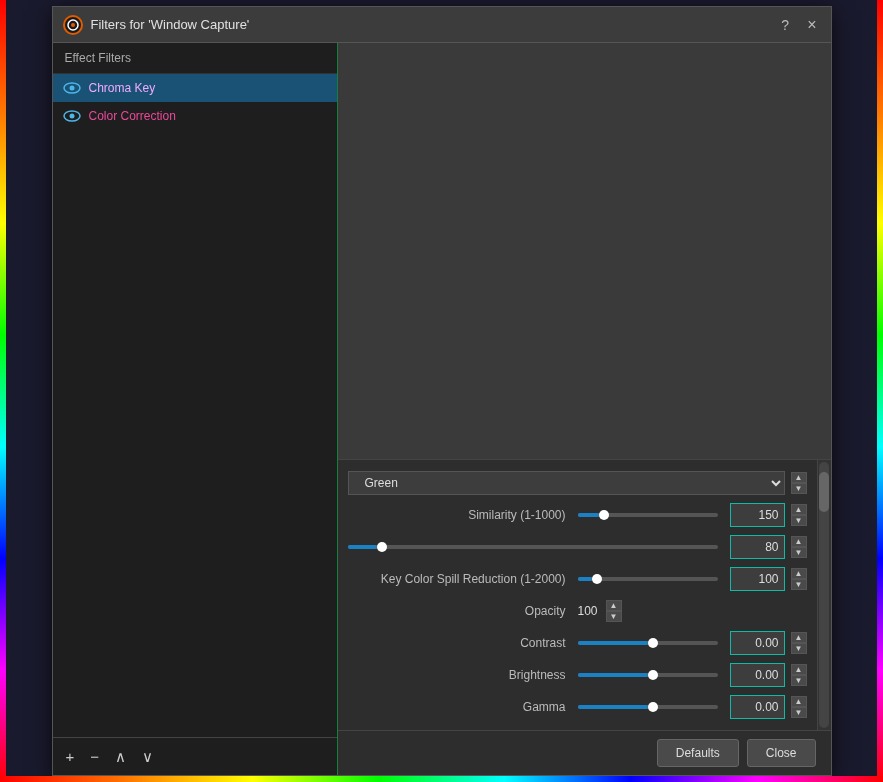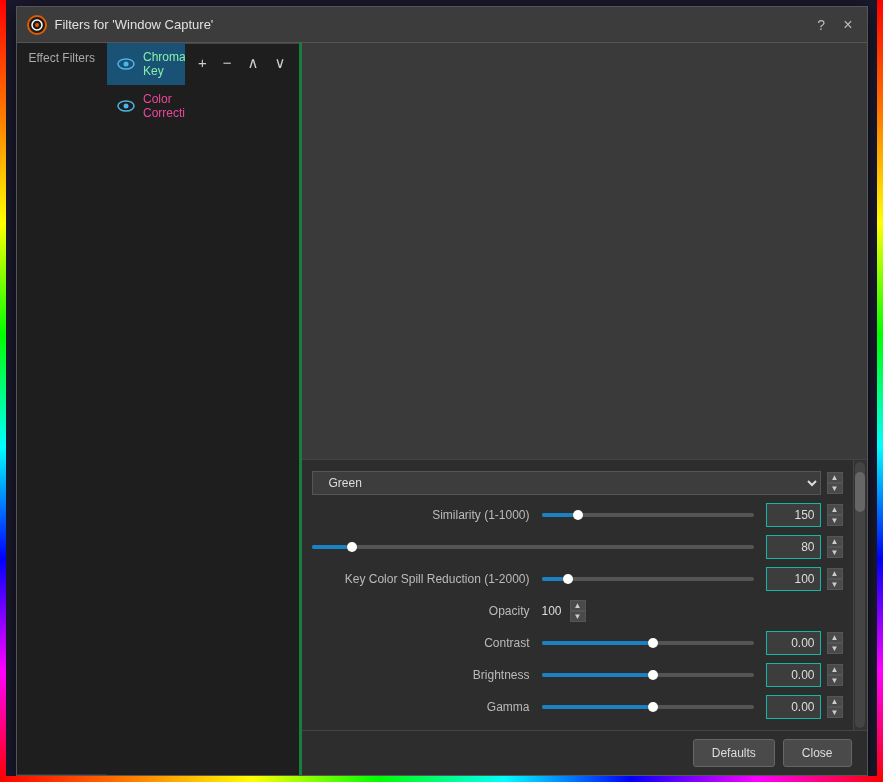--- a/index.html
+++ b/index.html
@@ -32,21 +32,21 @@
     .rainbow-bottom {
       position: fixed;
       left: 0; right: 0; bottom: 0;
       height: 6px;
       background: linear-gradient(to right, #ff0000, #ff7700, #ffff00, #00ff00, #00ffff, #0000ff, #ff00ff, #ff0000);
     }
 
     .dialog {
       background: #2d2d2d;
       border: 1px solid #555;
-      width: 852px;
+      width: 780px;
       height: 770px;
       display: flex;
       flex-direction: column;
       box-shadow: 0 4px 20px rgba(0,0,0,0.7);
     }
 
     .title-bar {
       background: #3c3c3c;
       border-bottom: 1px solid #555;
       display: flex;
@@ -84,23 +84,23 @@
 
     .content-area {
       display: flex;
       flex: 1;
       overflow: hidden;
     }
 
     .left-panel {
       width: 285px;
       background: #1e1e1e;
-      border-right: 3px solid #15803d;
-      display: flex;
-      flex-direction: row;
+      border-right: 1px solid #15803d;
+      display: flex;
+      flex-direction: column;
     }
 
     .effect-filters-label {
       padding: 8px 12px;
       font-size: 12px;
       color: #aaa;
       border-bottom: 1px solid #333;
     }
 
     .filter-list {
@@ -111,21 +111,21 @@
     .filter-item {
       display: flex;
       align-items: center;
       padding: 7px 10px;
       cursor: pointer;
       color: #ec4899;
     }
 
     .filter-item.selected {
       background: #1a5276;
-      color: #86efac;
+      color: #f0abfc;
     }
 
     .eye-icon {
       width: 18px;
       height: 14px;
       margin-right: 8px;
       flex-shrink: 0;
     }
 
     .bottom-toolbar {

